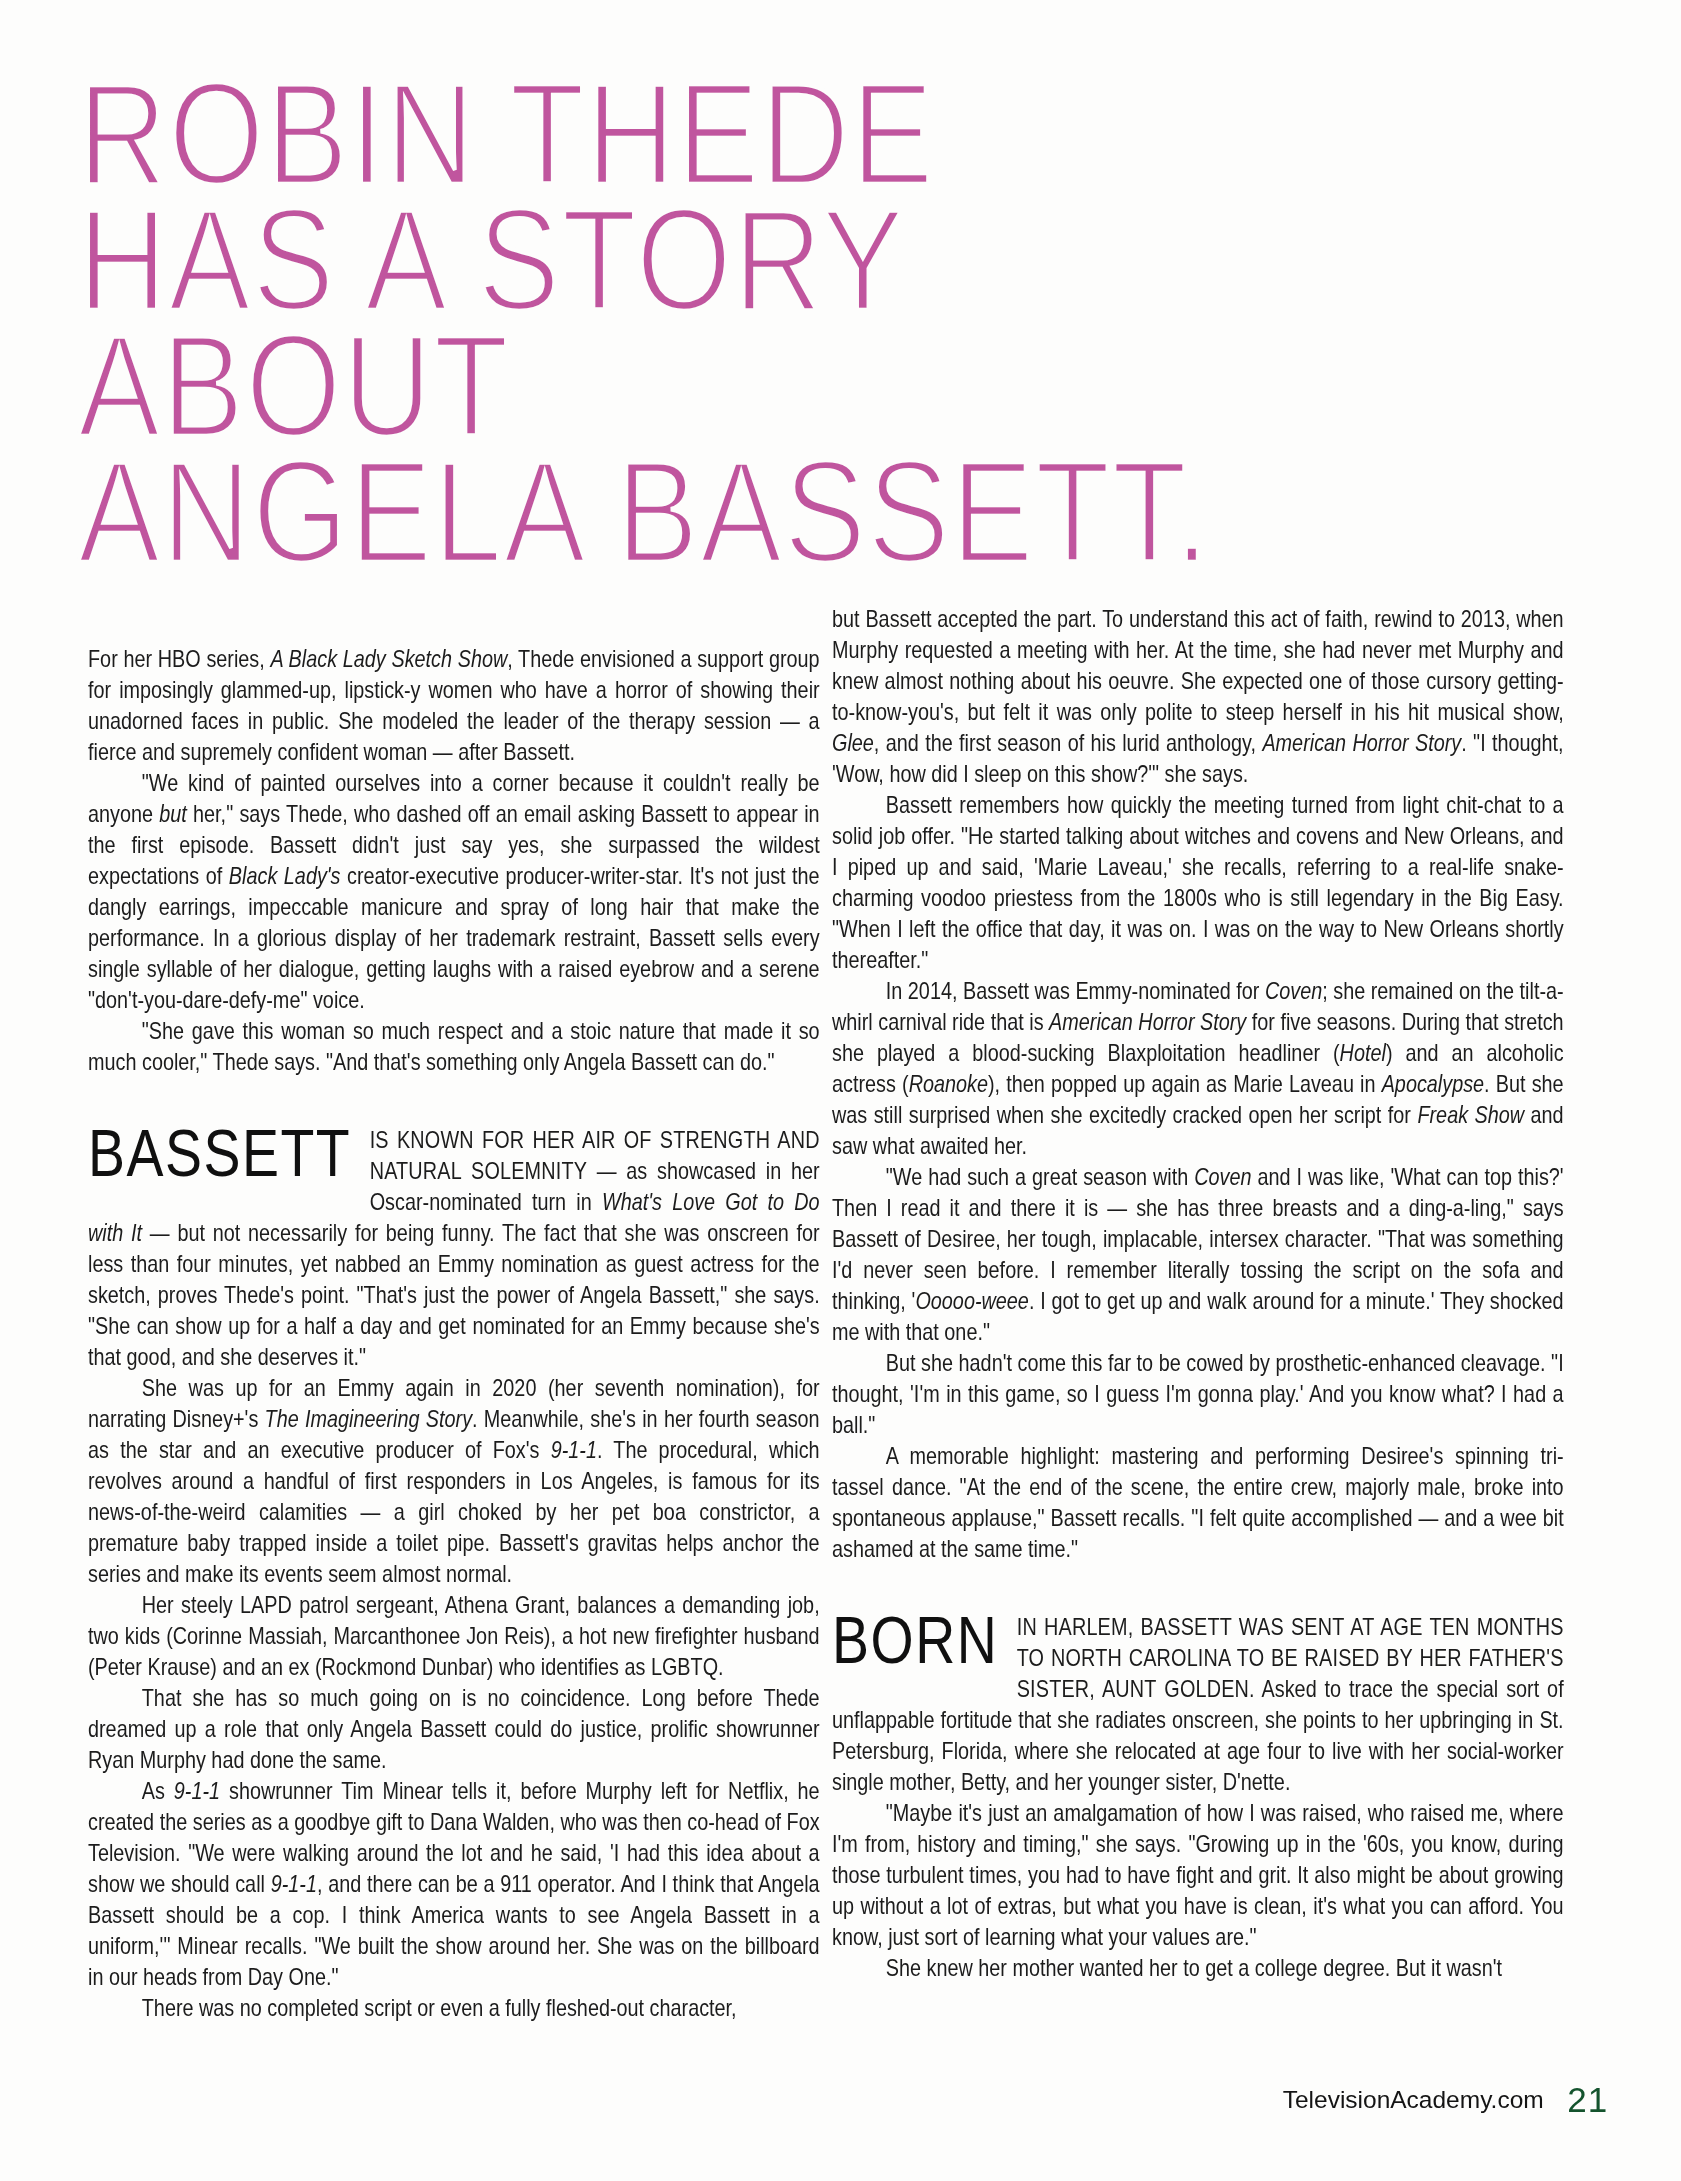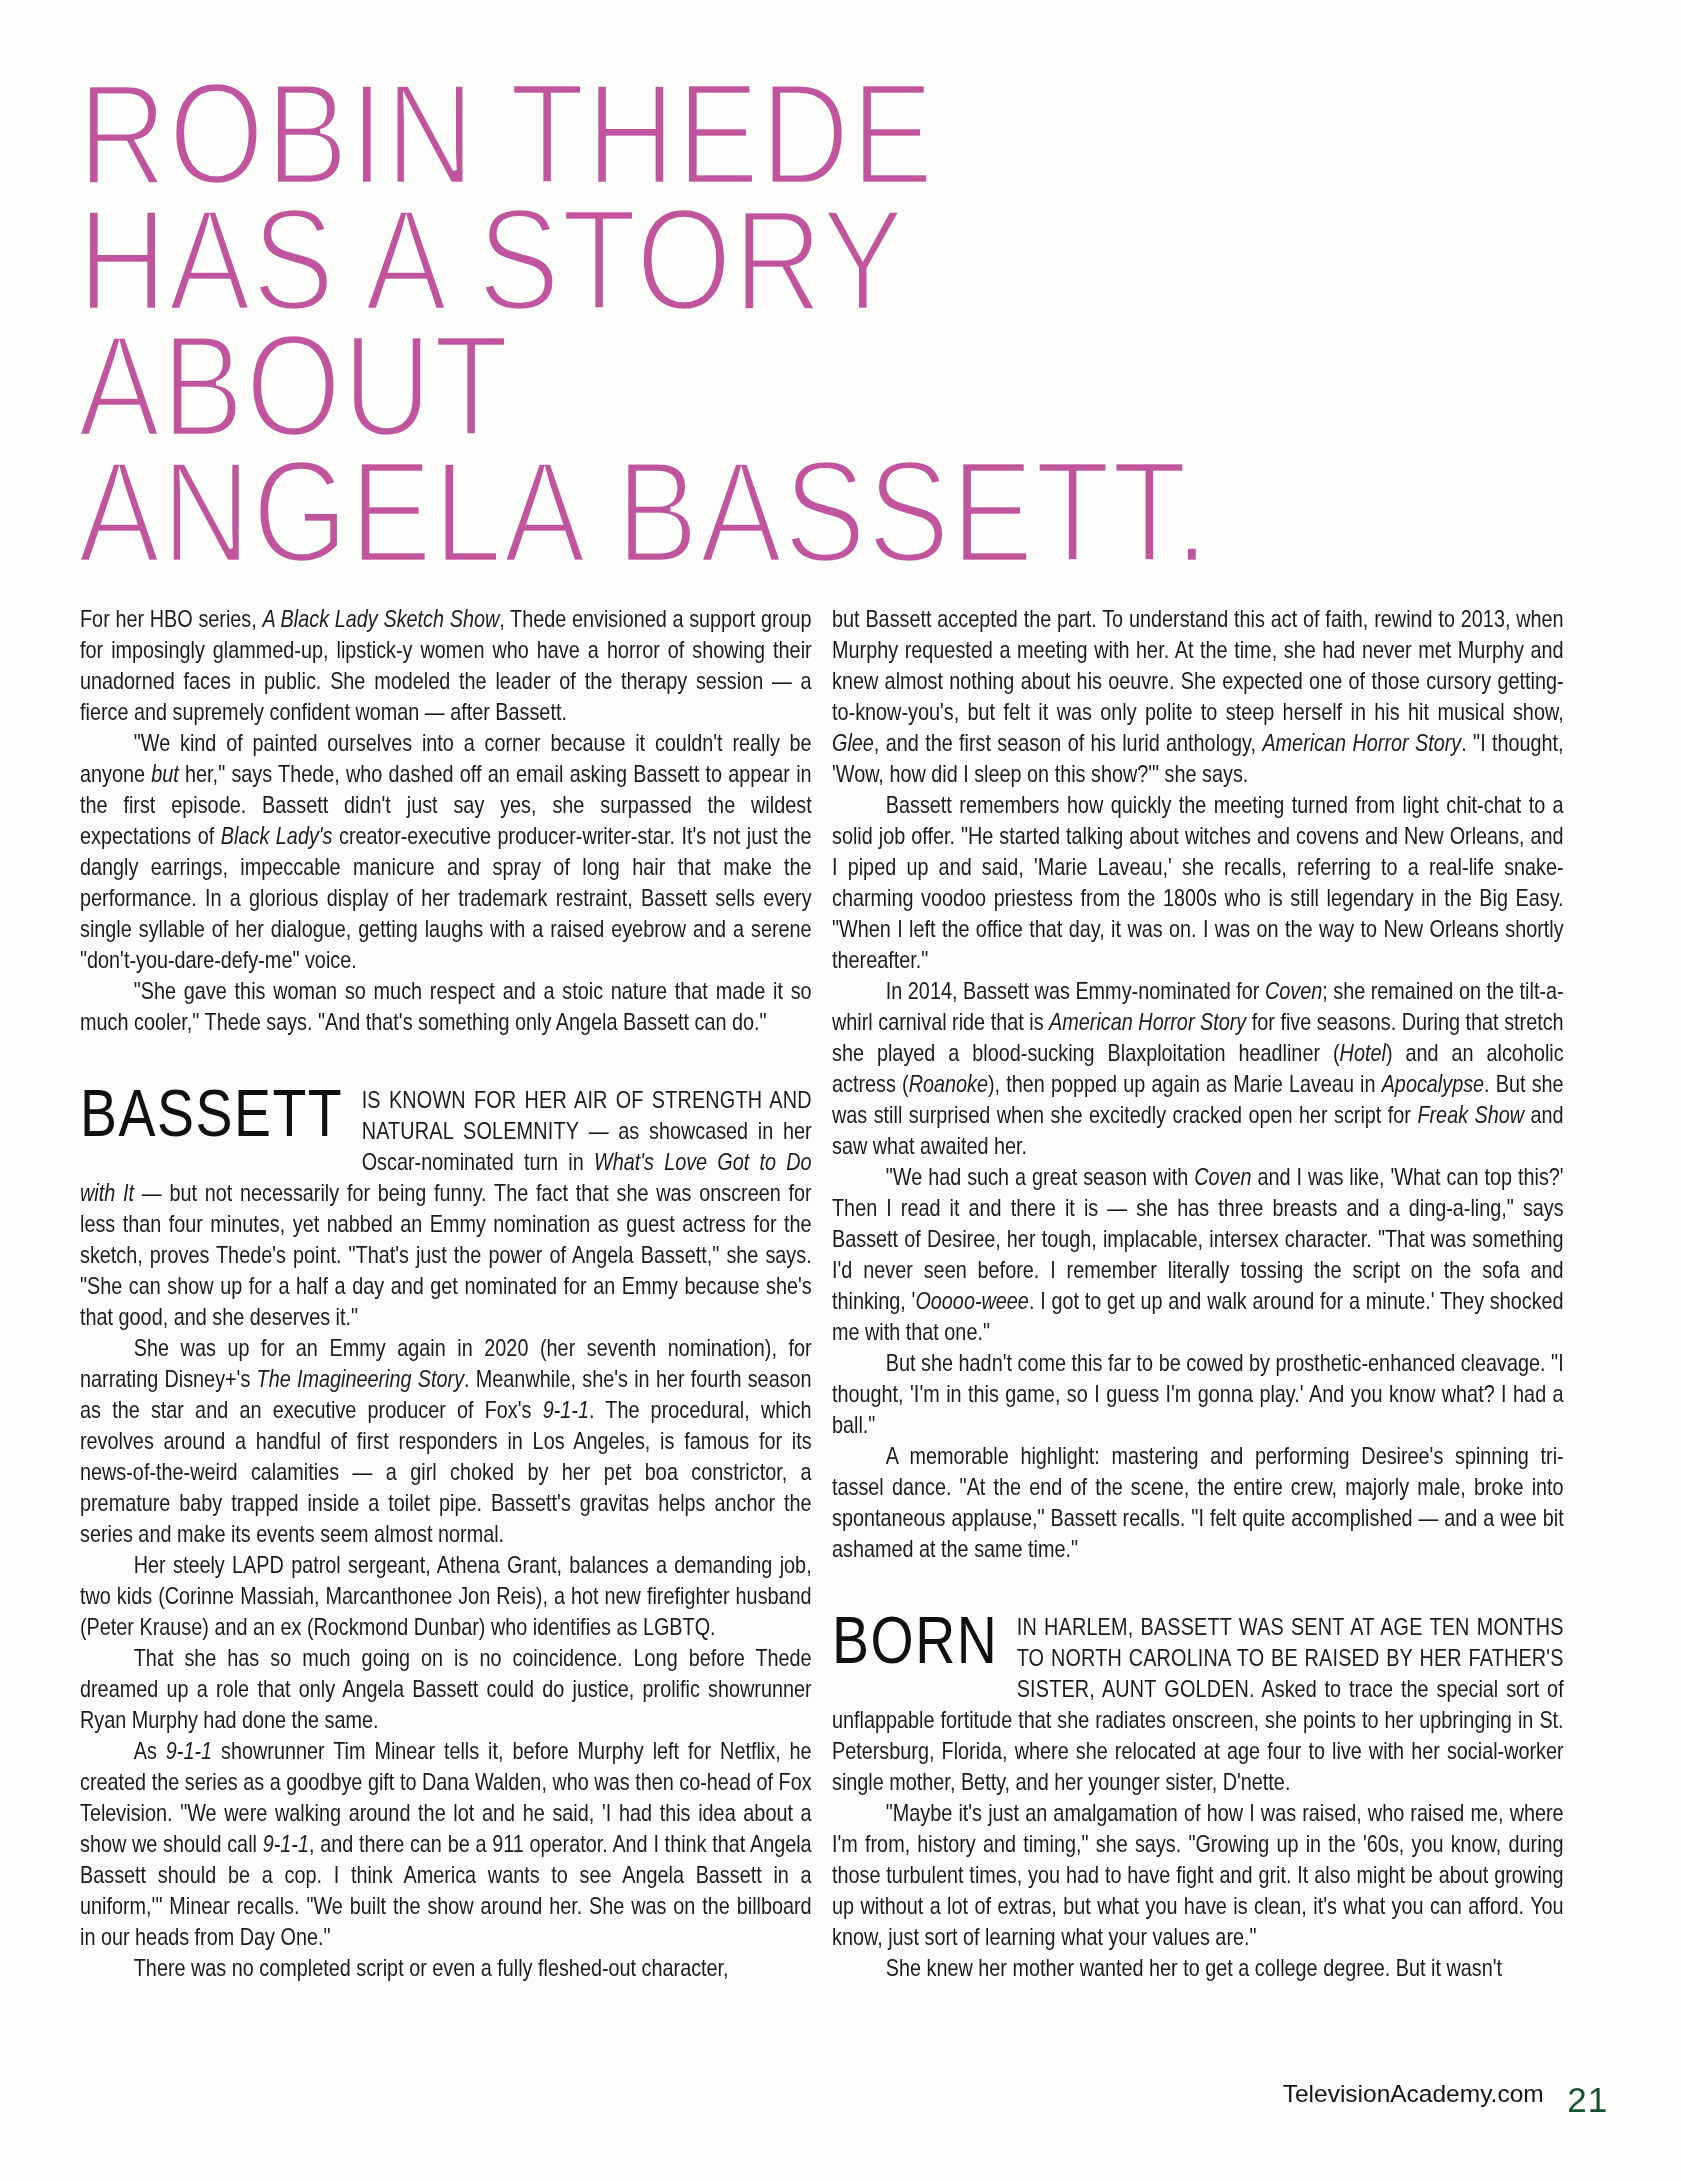--- a/index.html
+++ b/index.html
@@ -28,21 +28,21 @@
     letter-spacing:1.8px;
     transform:scaleX(0.85);
     transform-origin:0 0;
     white-space:nowrap;
     -webkit-text-stroke:4.5px var(--bg); 
     font-weight:400;
   }
 
   
   .col{position:absolute;top:604px;}
-  .col-left{left:80px;width:733px;}
+  .col-left{left:88px;width:733px;margin-top:40px;}
   .col-right{left:832px;width:733px;}
   .col-inner{
     width:871px;
     transform:scaleX(0.84);
     transform-origin:0 0;
     font-size:23.6px;
     line-height:31px;
     text-align:justify;
     color:var(--ink);
   }
@@ -62,21 +62,21 @@
     font-weight:400;
   }
   .lead-caps{letter-spacing:0.2px;}
 
   
   .footer{
     position:absolute;
     top:2080px;
     right:73px;
     display:flex;
-    align-items:flex-start;
+    align-items:center;
     gap:23.6px;
   }
   .footer .site{font-size:24.5px;color:#141414;}
   .footer .pagenum{font-size:35px;color:#14532d;letter-spacing:0.9px;}
 </style>
 </head>
 <body>
 
 <div class="headline">
   <div>ROBIN THEDE</div>

